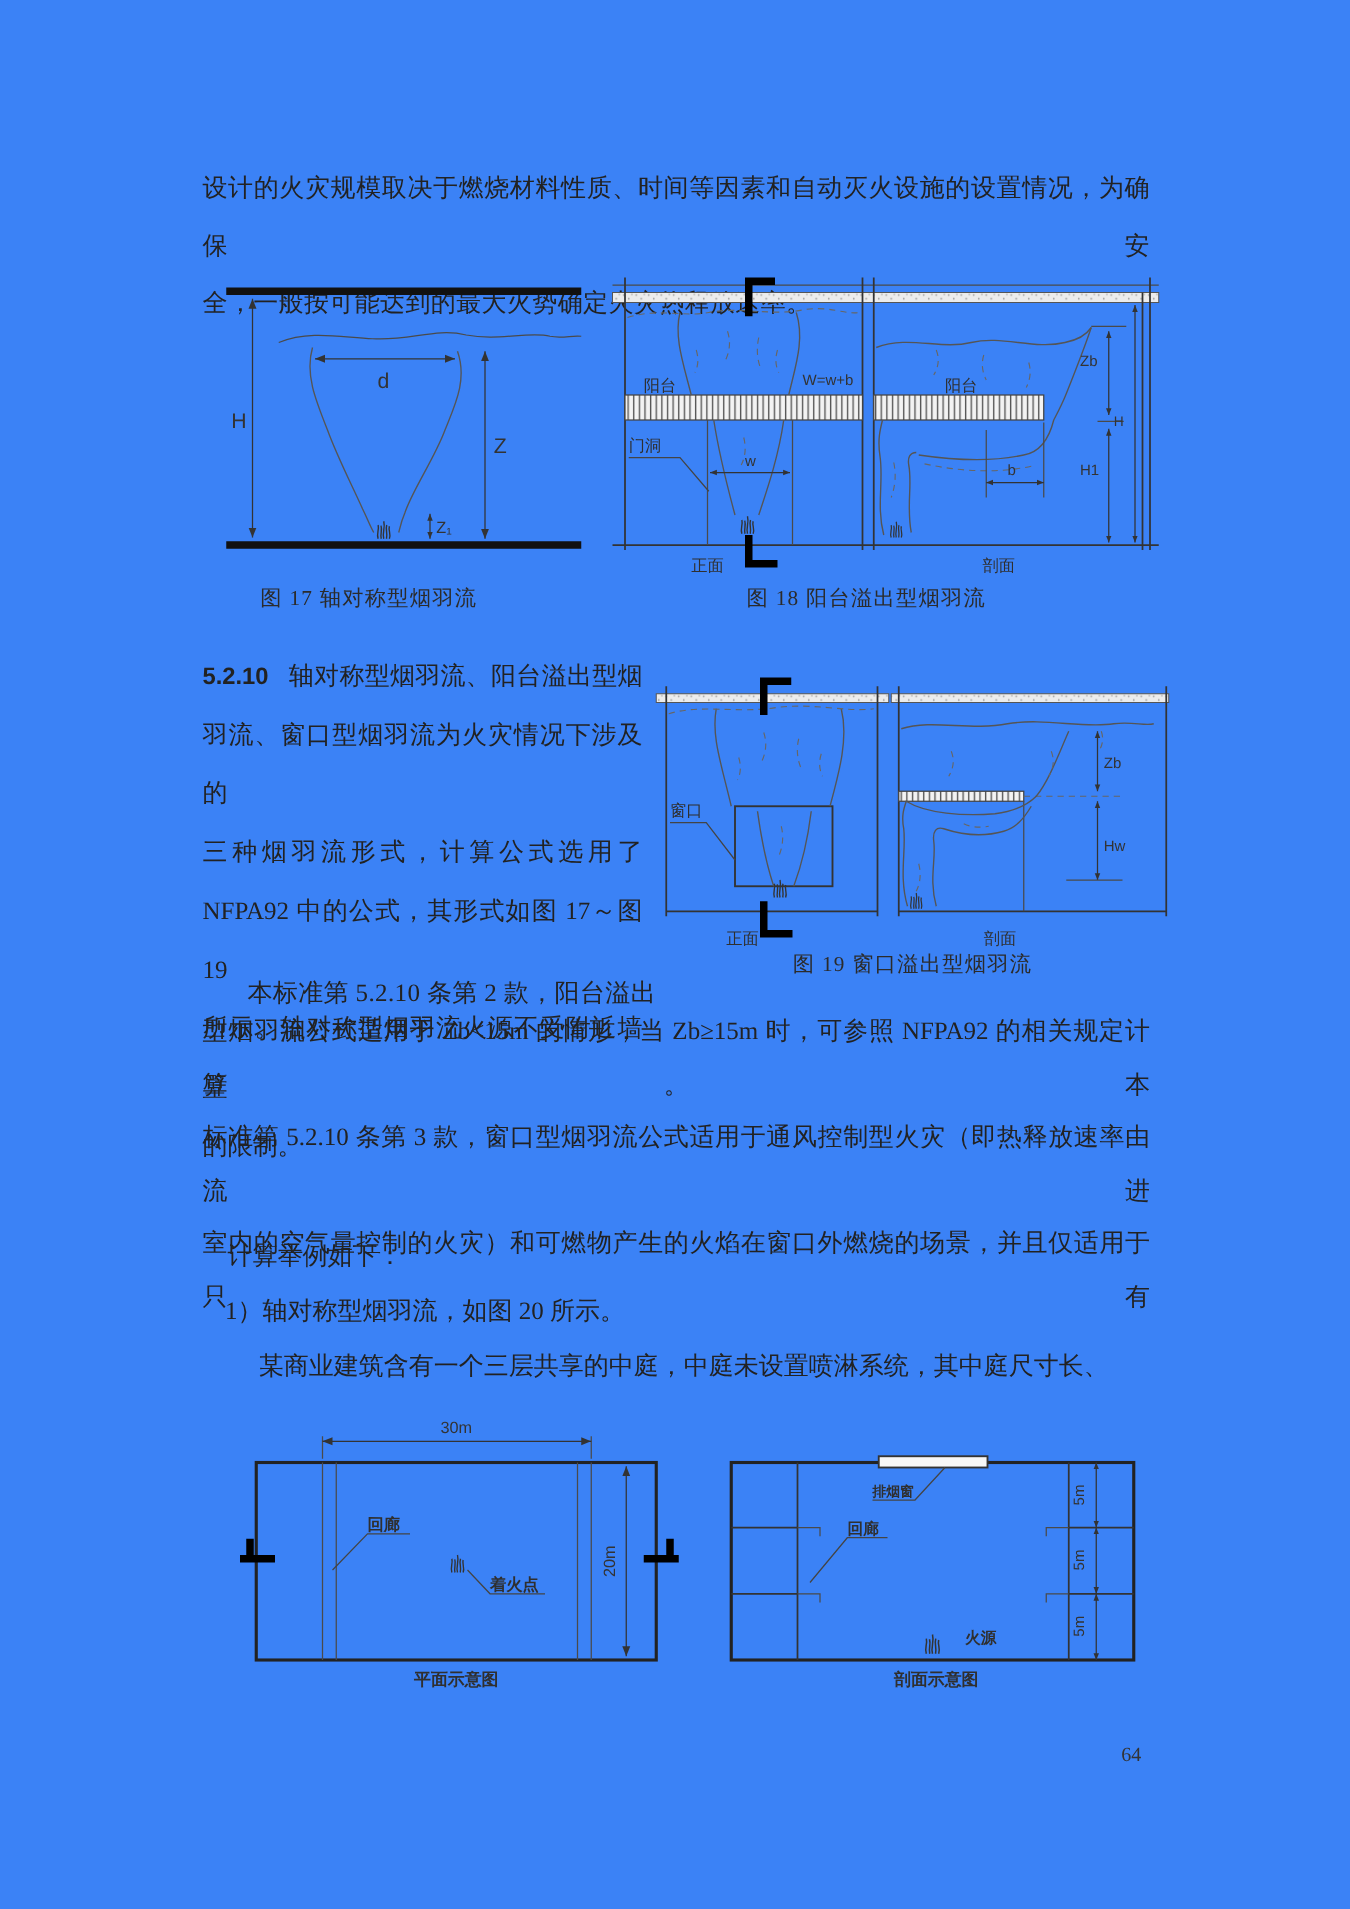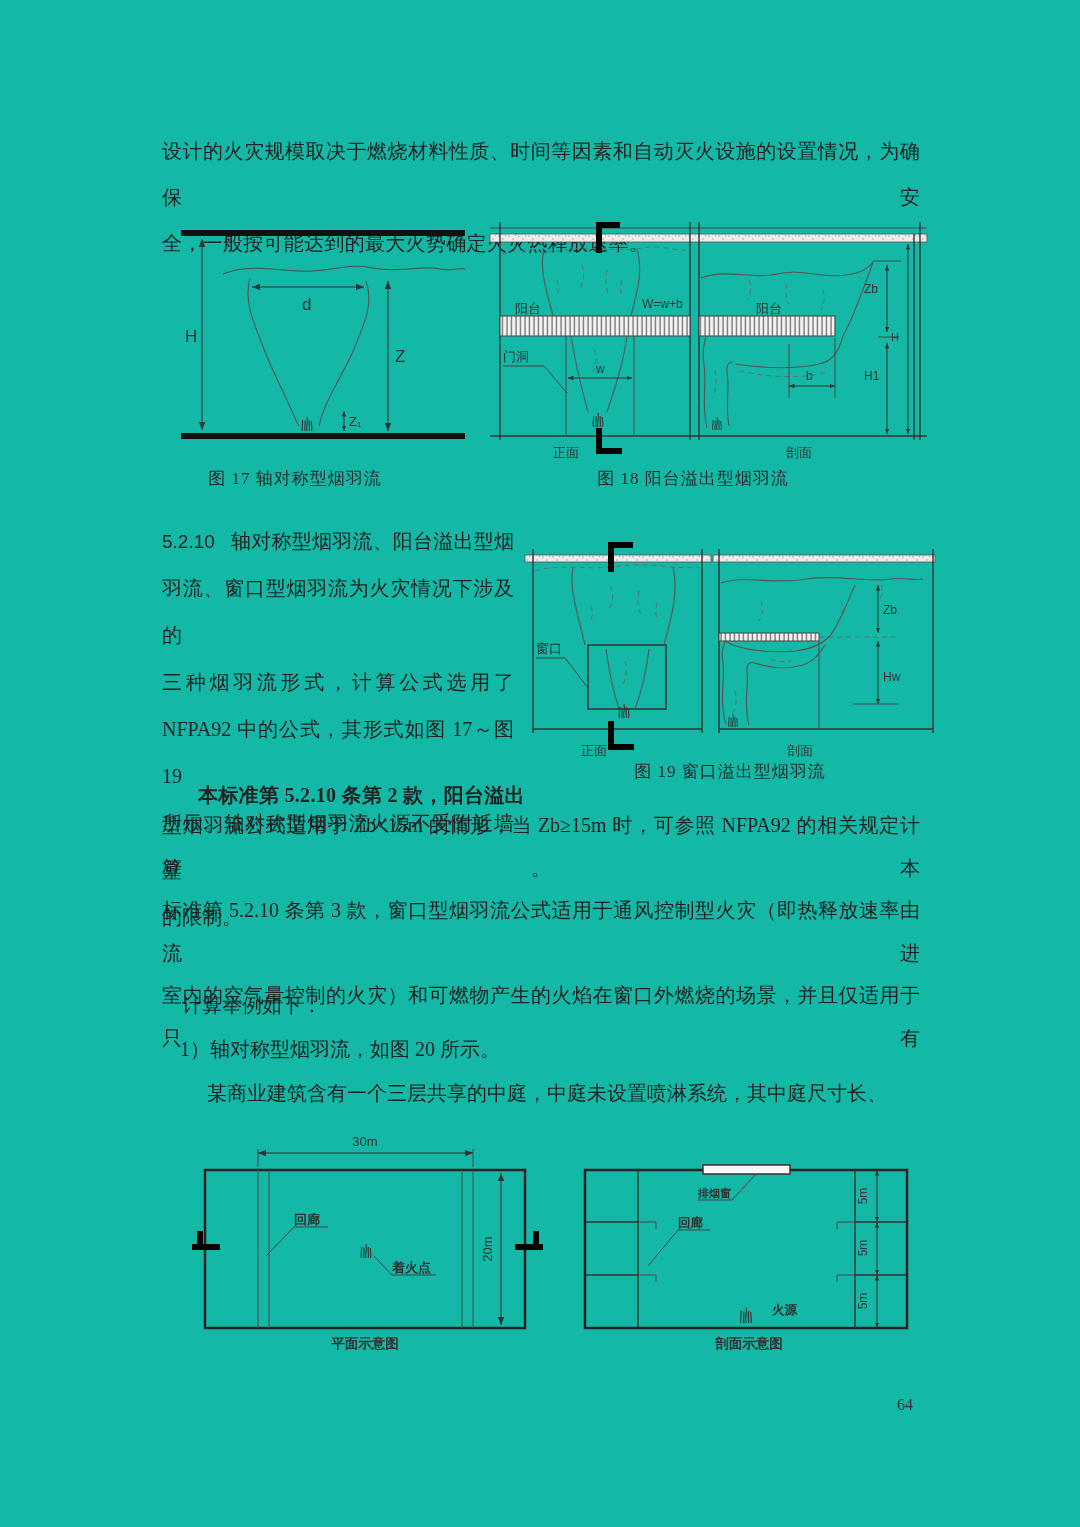--- a/index.html
+++ b/index.html
@@ -1,23 +1,23 @@
 <!DOCTYPE html>
 <html><head>
 <meta charset="utf-8">
 <style>
   html,body{margin:0;padding:0;background:#9a9a9a;}
-  .page{position:relative;width:1080px;height:1527px;background:#14b8a6;margin:0 auto;
+  .page{position:relative;width:1080px;height:1527px;background:#3b82f6;margin:0 auto;
         font-family:"Liberation Serif","DejaVu Serif",serif;color:#222;overflow:hidden;}
   .abs{position:absolute;}
   .body-text{font-size:20px;line-height:46px;letter-spacing:0.3px;}
   .just{text-align:justify;text-align-last:justify;}
   .plain{text-align:left;}
   .sec-block{width:352px;font-size:20px;line-height:47px;}
-  .sec-num{font-weight:normal;font-family:"Liberation Sans","DejaVu Sans",sans-serif;font-size:19px;}
+  .sec-num{font-weight:bold;font-family:"Liberation Sans","DejaVu Sans",sans-serif;font-size:19px;}
   .sec-gap{display:inline-block;width:16px;}
   .p2-block{width:758px;font-size:20px;line-height:42.5px;}
   .p3-block{width:758px;font-size:20px;line-height:44px;}
   .ind1{padding-left:20px;}
   .ind1b{padding-left:18px;}
   .ind2{padding-left:45px;}
   .caption{font-size:17px;color:#2b2b2b;text-align:center;letter-spacing:1px;}
   .pagenum{font-size:16px;color:#333;text-align:center;}
   svg text{font-family:"Liberation Sans","DejaVu Sans",sans-serif;fill:#333;}
   svg .cjk{fill:#2f2f2f;}
@@ -184,21 +184,21 @@
     <use href="#flm" transform="translate(212,186) scale(0.9)"></use>
     <line class="dim" x1="357" y1="44" x2="357" y2="92" marker-start="url(#ar2)" marker-end="url(#ar2)"></line>
     <text x="362" y="73" font-size="12">Zb</text>
     <line class="dim" x1="357" y1="100" x2="357" y2="163" marker-start="url(#ar2)" marker-end="url(#ar2)"></line>
     <text x="362" y="140" font-size="12">Hw</text>
     <line class="thin" x1="332" y1="163" x2="377" y2="163"></line>
     <text class="cjk" x="266" y="214" font-size="13">剖面</text>
   </svg>
   <div class="abs caption" style="left:530px;top:760px;width:400px;font-family:Liberation Serif, serif;">图 19 窗口溢出型烟羽流</div>
 
-  <div class="abs body-text" style="left:198px;top:772px;width:330px;font-weight:bold;">本标准第 5.2.10 条第 2 款，阳台溢出</div>
+  <div class="abs body-text" style="left:198px;top:772px;width:330px;">本标准第 5.2.10 条第 2 款，阳台溢出</div>
   <div class="abs p2-block" style="left:162px;top:804px;">
     <div class="just">型烟羽流公式适用于 Zb&lt;15m 的情形，当 Zb≥15m 时，可参照 NFPA92 的相关规定计算。本</div>
     <div class="just">标准第 5.2.10 条第 3 款，窗口型烟羽流公式适用于通风控制型火灾（即热释放速率由流进</div>
     <div class="just">室内的空气量控制的火灾）和可燃物产生的火焰在窗口外燃烧的场景，并且仅适用于只有</div>
   </div>
 
   <div class="abs p3-block" style="left:162px;top:983px;">
     <div class="ind1">计算举例如下：</div>
     <div class="ind1b">1）轴对称型烟羽流，如图 20 所示。</div>
     <div class="ind2">某商业建筑含有一个三层共享的中庭，中庭未设置喷淋系统，其中庭尺寸长、</div>

